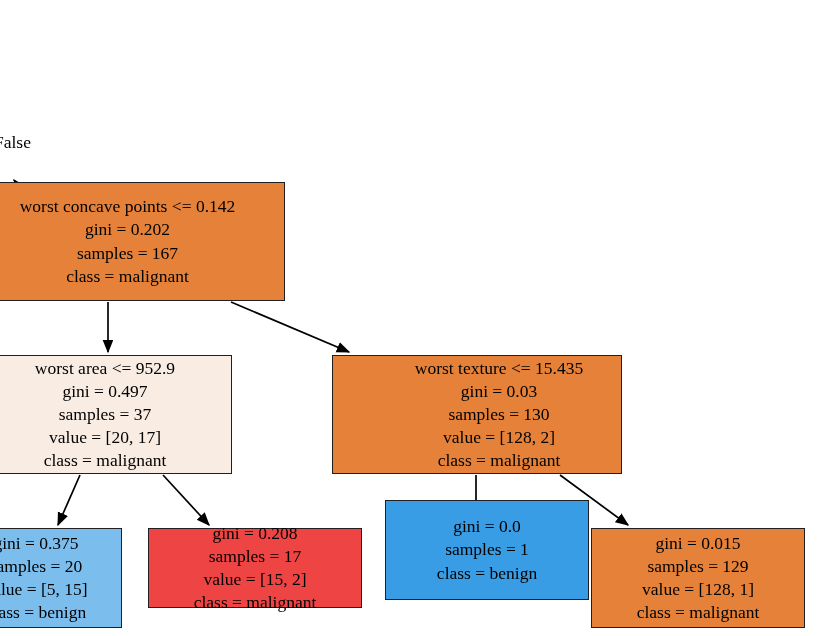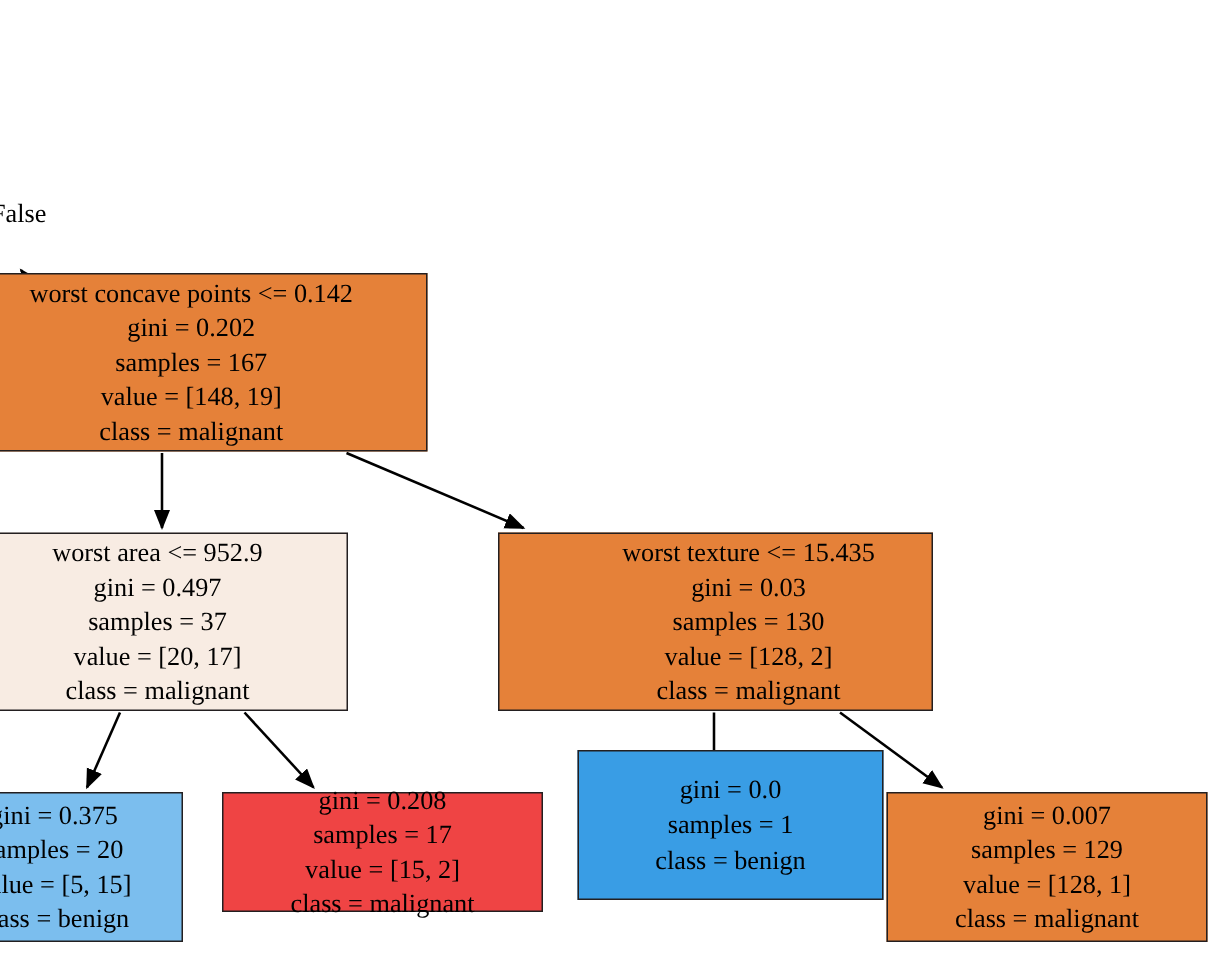--- a/index.html
+++ b/index.html
@@ -68,21 +68,20 @@
         <line x1="476" y1="475" x2="476" y2="525" stroke="#000000" stroke-width="1.7" marker-end="url(#arrowhead)"></line>
         <line x1="560" y1="475" x2="628" y2="525" stroke="#000000" stroke-width="1.7" marker-end="url(#arrowhead)"></line>
       </g>
   </svg>
 
   <div id="nodes-group">
       <div class="node" style="left: -30px; top: 182px; width: 315px; height: 119px; background: rgb(229, 129, 57);">
         <span class="line">worst concave points &lt;= 0.142</span>
         <span class="line">gini = 0.202</span>
         <span class="line">samples = 167</span>
-        <span class="line">value = [148, 19]</span>
         <span class="line">class = malignant</span>
       </div>
       <div class="node" style="left: -22px; top: 355px; width: 254px; height: 119px; background: rgb(248, 236, 227);">
         <span class="line">worst area &lt;= 952.9</span>
         <span class="line">gini = 0.497</span>
         <span class="line">samples = 37</span>
         <span class="line">value = [20, 17]</span>
         <span class="line">class = malignant</span>
       </div>
       <div class="node" style="left: 332px; top: 355px; width: 290px; height: 119px; background: rgb(229, 129, 57); padding-left: 44px;">
@@ -103,21 +102,21 @@
         <span class="line">samples = 17</span>
         <span class="line">value = [15, 2]</span>
         <span class="line">class = malignant</span>
       </div>
       <div class="node" style="left: 385px; top: 500px; width: 204px; height: 100px; background: rgb(57, 157, 229);">
         <span class="line">gini = 0.0</span>
         <span class="line">samples = 1</span>
         <span class="line">class = benign</span>
       </div>
       <div class="node" style="left: 591px; top: 528px; width: 214px; height: 100px; background: rgb(229, 129, 57);">
-        <span class="line">gini = 0.007</span>
+        <span class="line">gini = 0.015</span>
         <span class="line">samples = 129</span>
         <span class="line">value = [128, 1]</span>
         <span class="line">class = malignant</span>
       </div>
     </div>
 
   <div id="labels-group">
       <div class="edge-label" style="left: -6px; top: 132px;">False</div>
     </div>
 

